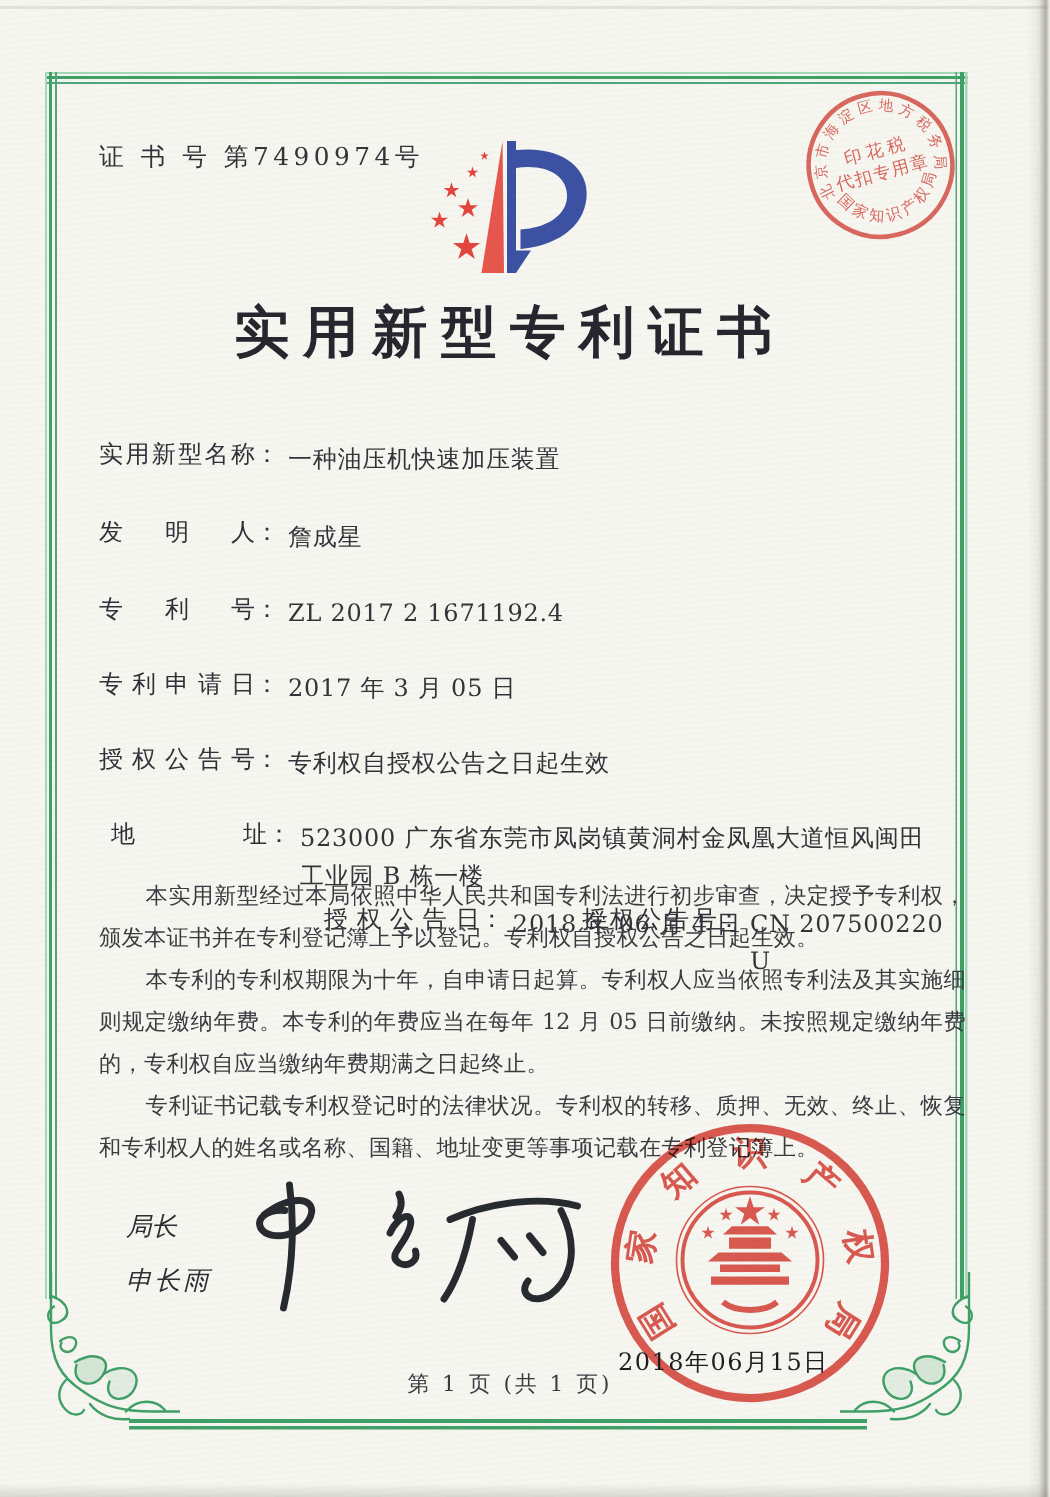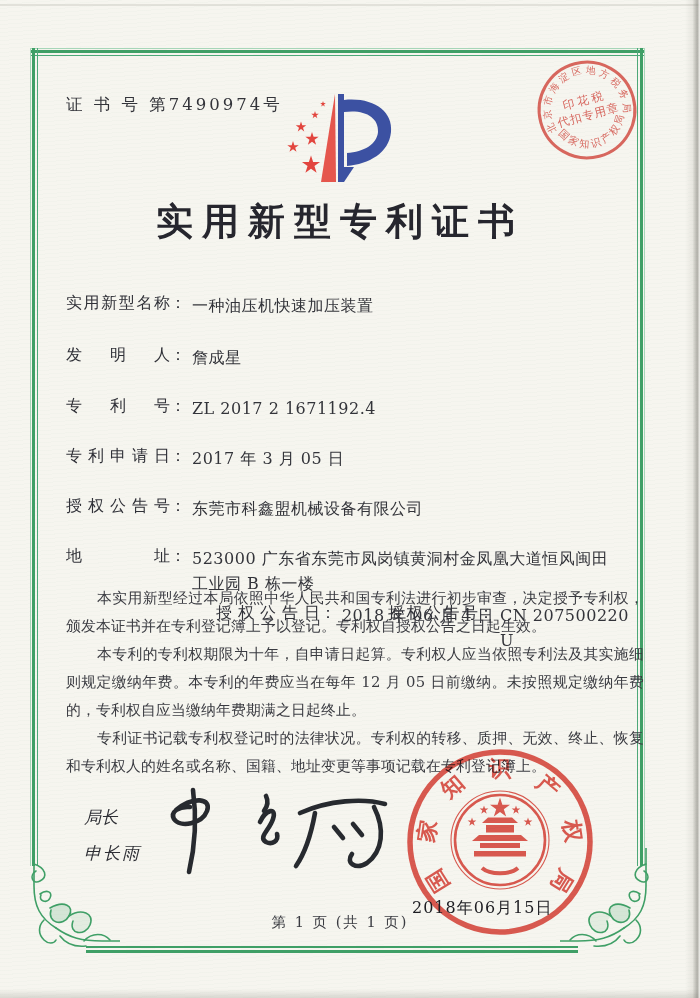--- a/index.html
+++ b/index.html
@@ -36,21 +36,21 @@
 
   .tax-stamp{position:absolute;left:531px;top:54px;width:112px;height:112px;opacity:0.82;mix-blend-mode:multiply;z-index:5;}
   .tax-stamp text{fill:#d94a42;font-family:"DejaVu Serif","Liberation Serif",serif;}
 
   .title{position:absolute;left:0;top:197px;width:680px;text-align:center;
     font-size:37px;font-weight:bold;letter-spacing:9px;color:#26262e;}
 
   .fields{position:absolute;left:66px;top:289px;width:578px;font-size:16px;}
   .row{display:flex;align-items:flex-start;margin-bottom:0;position:relative;}
   .r1{margin-top:4px;} .r2{margin-top:27px;} .r3{margin-top:26px;} .r4{margin-top:25px;}
-  .r5{margin-top:25px;} .r6{margin-top:25px;} .r7{margin-top:7px;justify-content:center;}
+  .r5{margin-top:25px;} .r6{margin-top:25px;margin-left:8px;} .r7{margin-top:7px;justify-content:center;}
   .flabel{width:104px;flex:0 0 104px;text-align:justify;text-align-last:justify;color:#303138;}
   .colon{flex:0 0 auto;margin-right:6px;color:#303138;}
   .fvalue{white-space:pre-line;line-height:25px;color:#33343a;letter-spacing:0.5px;}
   .grant{position:absolute;left:322px;top:0;display:flex;}
   .grant .flabel{width:90px;flex:0 0 90px;}
 
   .paras{position:absolute;left:66px;top:584px;width:578px;}
   .paras p{margin:0;font-size:14.8px;line-height:28px;text-align:justify;text-indent:2.1em;color:#3a3b41;letter-spacing:0.2px;}
 
   .sign-block{position:absolute;left:84px;top:806px;font-size:17px;color:#2e2f35;font-style:italic;}
@@ -172,21 +172,21 @@
         <span class="fvalue">ZL 2017 2 1671192.4</span>
     </div>
     <div class="row r4">
       <span class="flabel">专利申请日</span>
         <span class="colon">：</span>
         <span class="fvalue">2017 年 3 月 05 日</span>
     </div>
     <div class="row r5">
       <span class="flabel">授权公告号</span>
         <span class="colon">：</span>
-        <span class="fvalue">东莞市科鑫盟机械设备有限公司</span>
+        <span class="fvalue">专利权自授权公告之日起生效</span>
     </div>
     <div class="row r6">
       <span class="flabel">地址</span>
         <span class="colon">：</span>
         <span class="fvalue">523000 广东省东莞市凤岗镇黄洞村金凤凰大道恒风闽田
 工业园 B 栋一楼</span>
     </div>
     <div class="row r7">
       <span class="flabel">授权公告日</span>
         <span class="colon">：</span>

